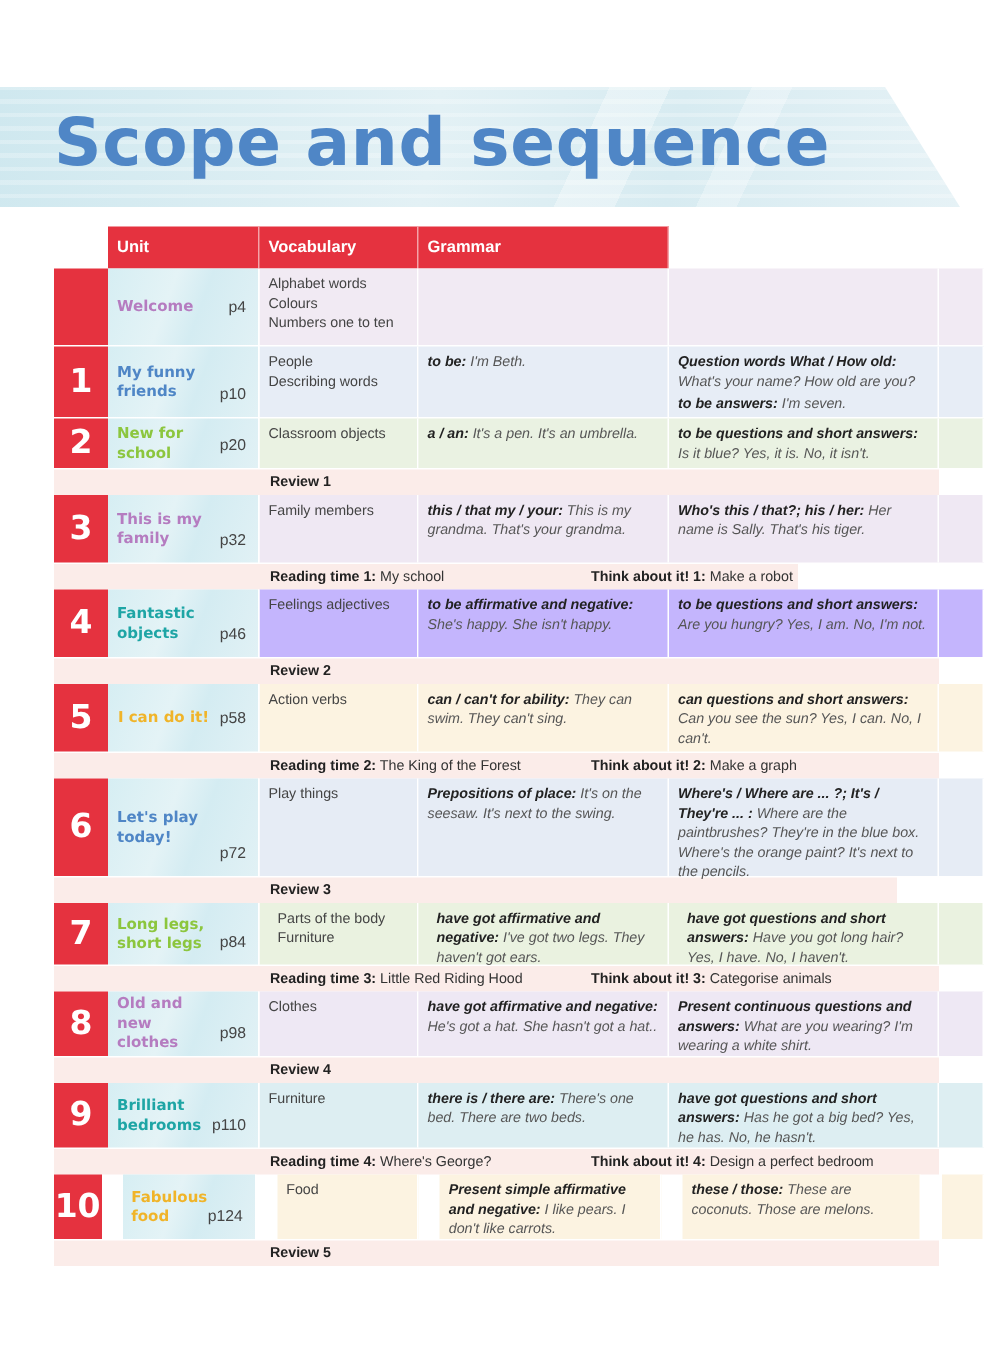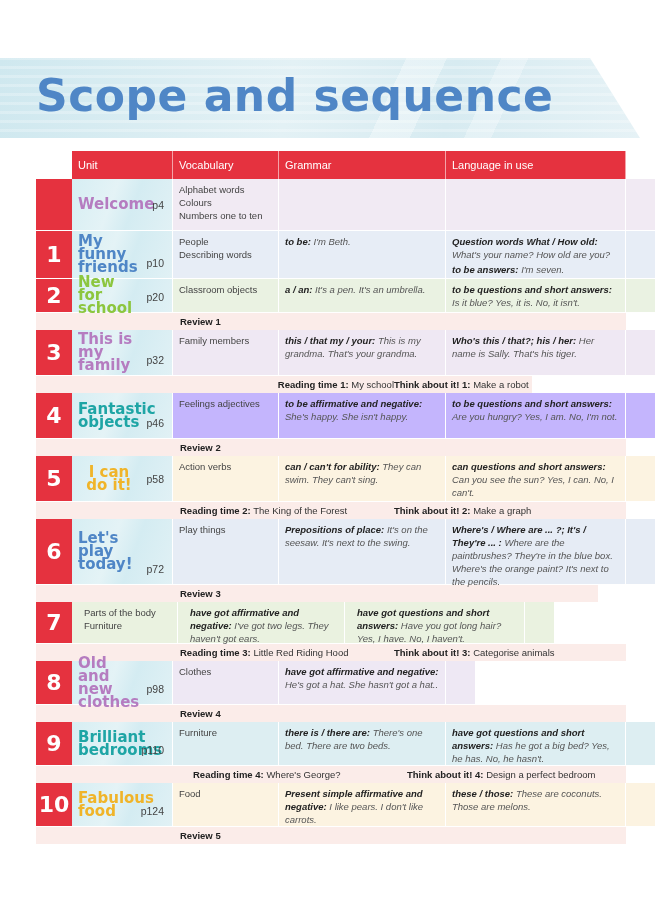--- a/index.html
+++ b/index.html
@@ -22,21 +22,21 @@
   .title {
     position: absolute; left: 36px; top: 70px;
     font-family: "DejaVu Sans", sans-serif; font-weight: bold;
     font-size: 44px; color: #4f86c6; letter-spacing: 0.5px;
   }
 
   .table { position: absolute; left: 36px; top: 151px; width: 620px; }
 
   .header-row { display: flex; height: 28px; margin-left: 36px; }
   .hcell {
-    background: #e5323f; color: #fff; font-weight: normal; font-size: 11px;
+    background: #e5323f; color: #fff; font-weight: bold; font-size: 11px;
     display: flex; align-items: center; padding-left: 6px;
     border-right: 1px solid #f4a3a9;
   }
   .w-unit { width: 101px; }
   .w-vocab { width: 106px; }
   .w-gram { width: 167px; }
   .w-lang { width: 180px; }
   .w-extra { width: 30px; }
 
   .row { display: flex; border-bottom: 1px solid #ffffff; }
@@ -44,21 +44,21 @@
     width: 36px; background: #e5323f; color: #fff; font-weight: bold;
     font-size: 22px; display: flex; align-items: center; justify-content: center;
     font-family: "DejaVu Sans", sans-serif;
   }
   .unitcell {
     width: 101px; position: relative;
     background: linear-gradient(110deg, #d6eef3 0%, #e4f3f6 40%, #d4ecf2 60%, #e1f1f5 100%);
     display: flex; align-items: center; padding-left: 6px;
     border-right: 1px solid #ffffff;
   }
-  .unit-title { font-family: "DejaVu Sans", sans-serif; font-weight: bold; font-size: 15px; line-height: 13px; width: 62px; }
+  .unit-title { font-family: "DejaVu Sans", sans-serif; font-weight: bold; font-size: 10px; line-height: 13px; width: 62px; }
   .unit-page { position: absolute; right: 8px; bottom: 9px; font-size: 10.5px; color: #444; }
   .unit-page.mid { bottom: auto; top: 50%; transform: translateY(-50%); text-align: right; }
 
   .cell {
     font-size: 9.5px; line-height: 13px; padding: 4px 6px; color: #444;
     border-right: 1px solid #ffffff;
   }
   .cell i { color: #555; }
   .bi { font-weight: bold; font-style: italic; color: #222; }
 
@@ -86,21 +86,20 @@
   <div class="banner-stripes"></div>
   <div class="banner-diag"></div>
 </div>
 <div class="title">Scope and sequence</div>
 
 <div class="table" id="scope-table">
   <div class="header-row">
     <div class="hcell w-unit">Unit</div>
     <div class="hcell w-vocab">Vocabulary</div>
     <div class="hcell w-gram">Grammar</div>
-    <div class="hcell w-lang">Language in use</div>
   </div>
   <div id="rows">
       <div class="row" style="height: 52px;">
         <div class="numcell"></div>
         <div class="unitcell">
           <div class="unit-title" style="color: rgb(181, 124, 192);">Welcome</div>
           <div class="unit-page mid">p4</div>
         </div>
         <div class="cell w-vocab bg-welcome">
           <div>Alphabet words</div>
@@ -161,21 +160,21 @@
           <div>Family members</div>
         </div>
         <div class="cell w-gram bg-3">
           <div><span class="bi">this / that my / your:</span><i> This is my grandma. That's your grandma.</i></div>
         </div>
         <div class="cell w-lang bg-3">
           <div><span class="bi">Who's this / that?; his / her:</span><i> Her name is Sally. That's his tiger.</i></div>
         </div>
         <div class="cell w-extra bg-3"></div>
       </div>
-      <div class="sep-row" style="width: 496px; text-align: right;">
+      <div class="sep-row" style="width: 496px;">
         <div class="sp"></div>
         <div class="rt"><b>Reading time 1:</b><span> My school</span></div>
         <div><b>Think about it! 1:</b><span> Make a robot</span></div>
       </div>
       <div class="row" style="height: 46px;">
         <div class="numcell">4</div>
         <div class="unitcell">
           <div class="unit-title" style="color: rgb(30, 165, 165);">Fantastic objects</div>
           <div class="unit-page">p46</div>
         </div>
@@ -232,20 +231,24 @@
           <div><span class="bi">Where's / Where are ... ?; It's / They're ... :</span><i> Where are the paintbrushes? They're in the blue box. Where's the orange paint? It's next to the pencils.</i></div>
         </div>
         <div class="cell w-extra bg-6"></div>
       </div>
       <div class="sep-row" style="width: 562px;">
         <div class="sp"></div>
         <b>Review 3</b>
       </div>
       <div class="row" style="height: 42px;">
         <div class="numcell">7</div>
+        <div class="unitcell">
+          <div class="unit-title" style="color: rgb(140, 198, 62);">Long legs, short legs</div>
+          <div class="unit-page">p84</div>
+        </div>
         <div class="cell w-vocab bg-7">
           <div>Parts of the body</div>
           <div>Furniture</div>
         </div>
         <div class="cell w-gram bg-7">
           <div><span class="bi">have got affirmative and negative:</span><i> I've got two legs. They haven't got ears.</i></div>
         </div>
         <div class="cell w-lang bg-7">
           <div><span class="bi">have got questions and short answers:</span><i> Have you got long hair? Yes, I have. No, I haven't.</i></div>
         </div>
@@ -261,20 +264,23 @@
         <div class="unitcell">
           <div class="unit-title" style="color: rgb(181, 124, 192);">Old and new clothes</div>
           <div class="unit-page">p98</div>
         </div>
         <div class="cell w-vocab bg-8">
           <div>Clothes</div>
         </div>
         <div class="cell w-gram bg-8">
           <div><span class="bi">have got affirmative and negative:</span><i> He's got a hat. She hasn't got a hat..</i></div>
         </div>
+        <div class="cell w-lang bg-8">
+          <div><span class="bi">Present continuous questions and answers:</span><i> What are you wearing? I'm wearing a white shirt.</i></div>
+        </div>
         <div class="cell w-extra bg-8"></div>
       </div>
       <div class="sep-row" style="width: 590px;">
         <div class="sp"></div>
         <b>Review 4</b>
       </div>
       <div class="row" style="height: 44px;">
         <div class="numcell">9</div>
         <div class="unitcell">
           <div class="unit-title" style="color: rgb(30, 165, 165);">Brilliant bedrooms</div>
@@ -284,26 +290,26 @@
           <div>Furniture</div>
         </div>
         <div class="cell w-gram bg-9">
           <div><span class="bi">there is / there are:</span><i> There's one bed. There are two beds.</i></div>
         </div>
         <div class="cell w-lang bg-9">
           <div><span class="bi">have got questions and short answers:</span><i> Has he got a big bed? Yes, he has. No, he hasn't.</i></div>
         </div>
         <div class="cell w-extra bg-9"></div>
       </div>
-      <div class="sep-row" style="width: 590px; padding-left: 13px;">
+      <div class="sep-row" style="width: 590px;">
         <div class="sp"></div>
         <div class="rt"><b>Reading time 4:</b><span> Where's George?</span></div>
         <div><b>Think about it! 4:</b><span> Design a perfect bedroom</span></div>
       </div>
-      <div class="row" style="height: 44px;">
+      <div class="row" style="height: 44px; gap: 14px;">
         <div class="numcell">10</div>
         <div class="unitcell">
           <div class="unit-title" style="color: rgb(240, 180, 41);">Fabulous food</div>
           <div class="unit-page">p124</div>
         </div>
         <div class="cell w-vocab bg-10">
           <div>Food</div>
         </div>
         <div class="cell w-gram bg-10">
           <div><span class="bi">Present simple affirmative and negative:</span><i> I like pears. I don't like carrots.</i></div>

